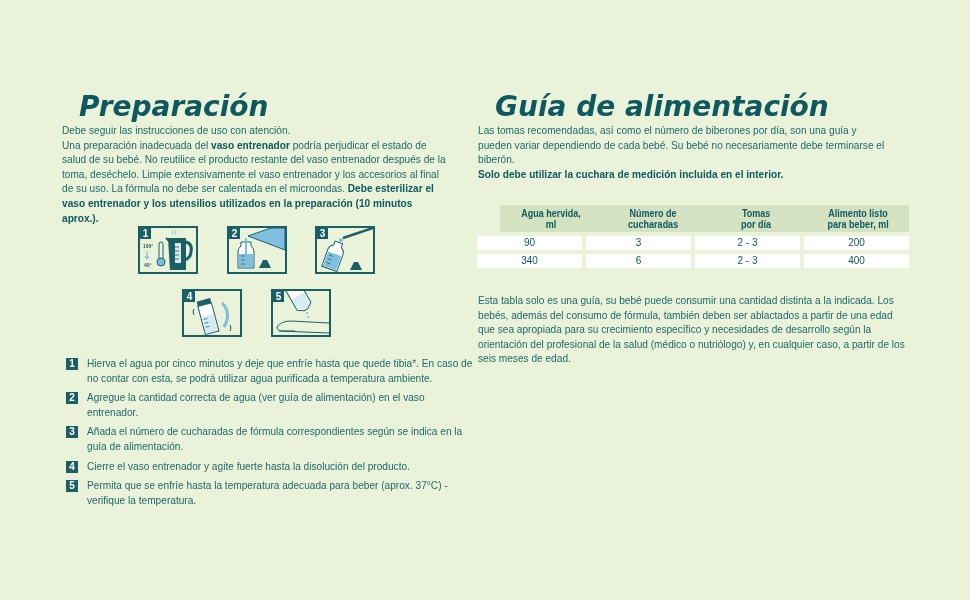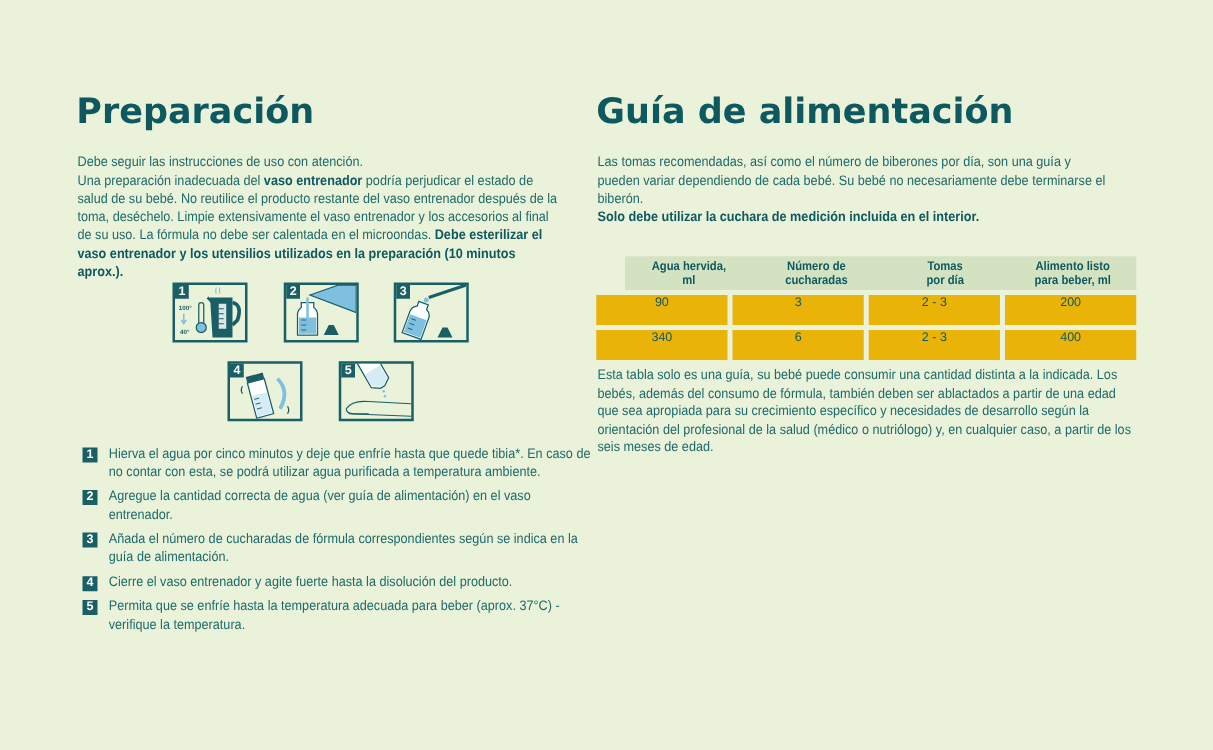--- a/index.html
+++ b/index.html
@@ -4,24 +4,25 @@
 <style>
   html, body { margin:0; padding:0; }
   body {
     width:970px; height:600px; overflow:hidden;
     background:#eaf2da;
     font-family:"Liberation Sans", sans-serif;
     color:#1d6a6a;
     position:relative;
   }
   .title {
-    position:absolute; margin:0;
+    position:absolute; margin:18px;
     font-family:"DejaVu Sans", sans-serif;
     font-weight:bold; font-size:28px; letter-spacing:0px;
     color:#0e5960;
+    font-style:italic;
   }
   #title-left { left:61px; top:72px; }
   #title-right { left:477px; top:72px;text-align:right; }
 
   .para {
     position:absolute; margin:0;
     font-size:11px; line-height:14.6px;
     transform:scaleX(0.92); transform-origin:left top;
   }
   .para b { color:#0e5960; }
@@ -63,21 +64,21 @@
   .feed-table { position:absolute; left:477px; top:205px; width:432px; }
   .t-row { display:flex; }
   .t-head { background:#d3e2c1; height:27px;margin-left:23px; }
   .t-head .cell {
     font-weight:bold; font-size:10px; line-height:11px; color:#0e5960;
     display:flex; align-items:center; justify-content:center; text-align:center;
     transform:scaleX(0.9);
   }
   .t-body { margin-top:4px; }
   .t-body .cell {
-    background:#eab308; height:24px; line-height:14px; font-size:10px;
+    background:#ffffff; height:14px; line-height:14px; font-size:10px;
     text-align:center; color:#0e5960; margin-right:4px;
   }
   .t-body .cell:last-child { margin-right:0; }
   .cell { flex:1; }
   .t-head .cell { flex:1; }
 </style>
 </head>
 <body>
 
 <h1 id="title-left" class="title">Preparación</h1>

